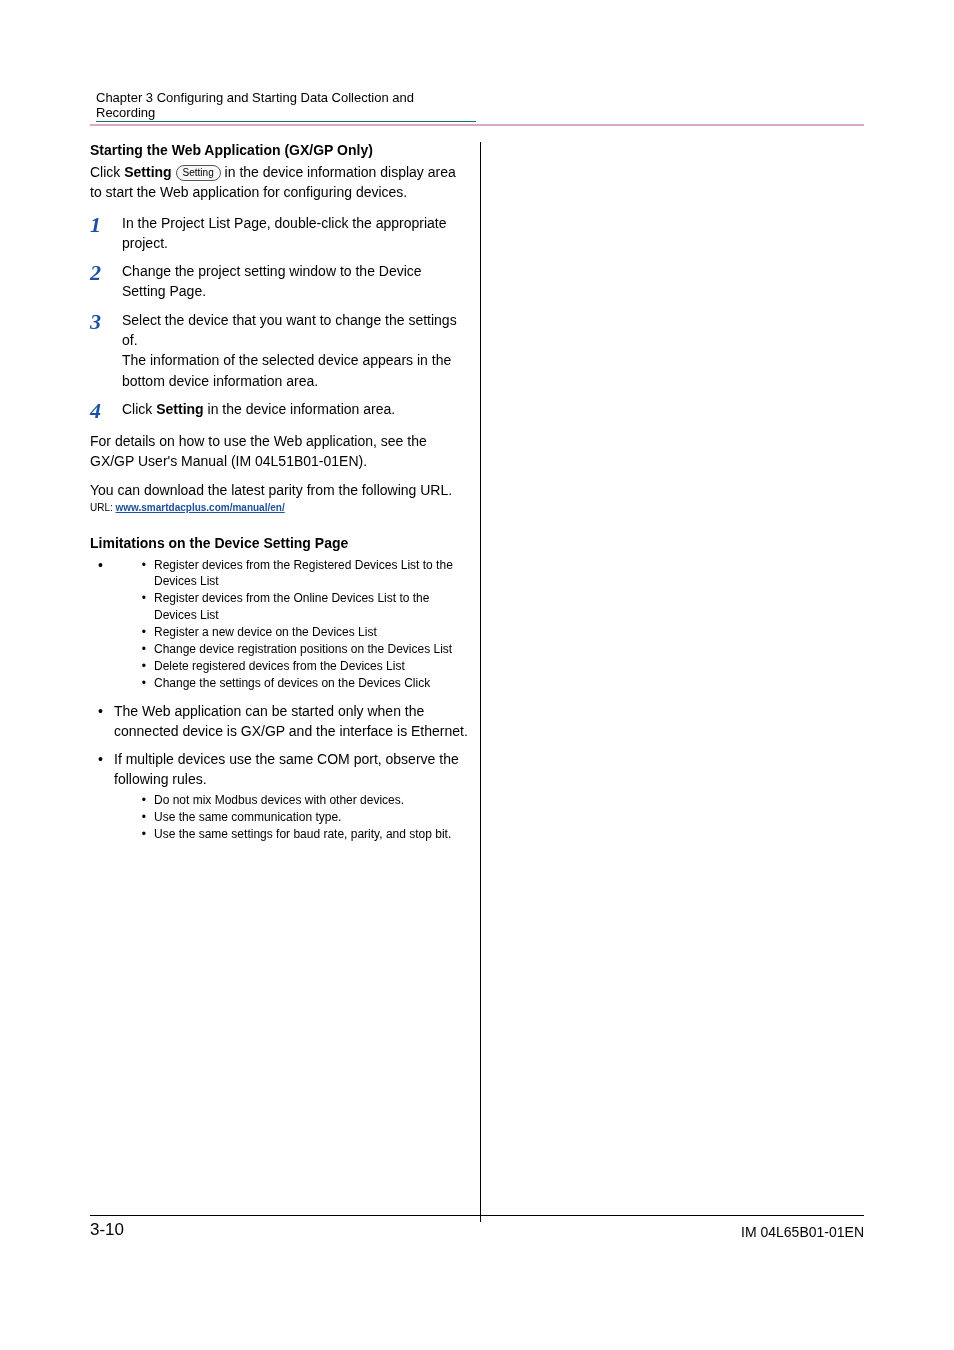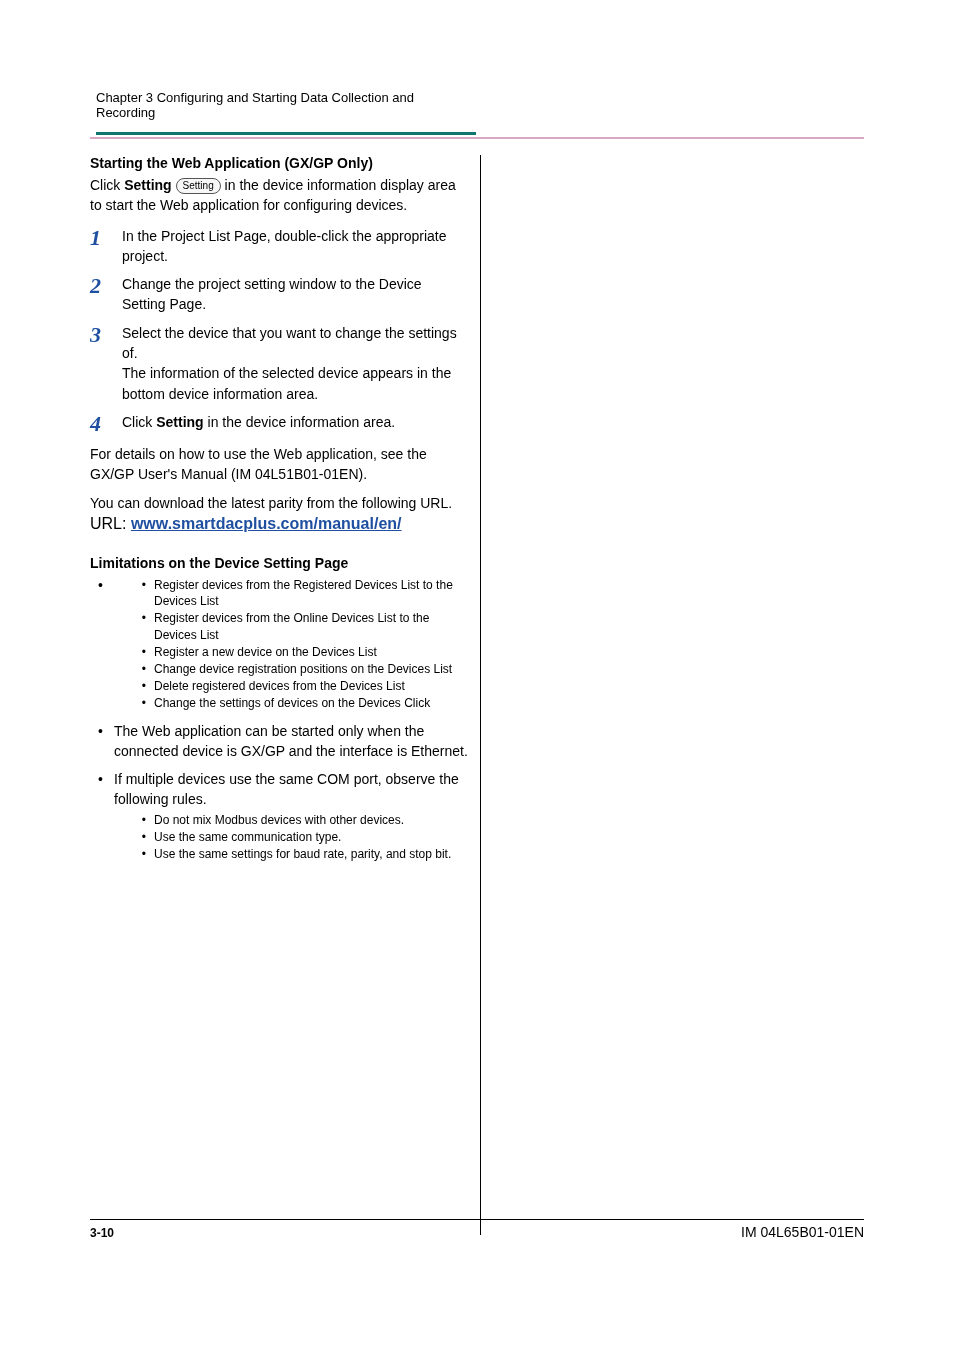--- a/index.html
+++ b/index.html
@@ -21,24 +21,24 @@
   }
   .chapter-header {
     border-bottom: 2px solid #d8a8c4;
     padding-bottom: 2px;
     padding-left: 6px;
     margin-bottom: 16px;
   }
   .chapter-title {
     font-size: 13px;
     color: #000;
-    border-bottom: 3px solid #0f766e;
+    border-bottom: 1px solid #0f766e;
     display: inline-block;
     width: 380px;
-    padding-bottom: 12px;
+    padding-bottom: 1px;
   }
   .columns {
     display: flex;
     height: 1080px;
   }
   .col-left {
     width: 390px;
     padding-right: 12px;
     box-sizing: border-box;
   }
@@ -140,28 +140,28 @@
     left: 90px;
     right: 90px;
     bottom: 110px;
     border-top: 1px solid #000;
     padding-top: 4px;
     display: flex;
     justify-content: space-between;
     align-items: flex-end;
   }
   .page-num {
-    font-size: 12px;
-    font-weight: bold;
+    font-size: 17px;
+    font-weight: normal;
   }
   .doc-id {
     font-size: 14px;
   }
   .bold { font-weight: bold; }
-  .url-line { font-size: 16px; margin: 2px 0 0 0;}
+  .url-line { font-size: 10px; margin: 2px 0 0 0;}
   .spacer-md { height: 22px; }
 </style>
 </head>
 <body>
 
 <div class="page">
   <div class="chapter-header">
     <div class="chapter-title">Chapter 3  Configuring and Starting Data Collection and Recording</div>
   </div>
 

